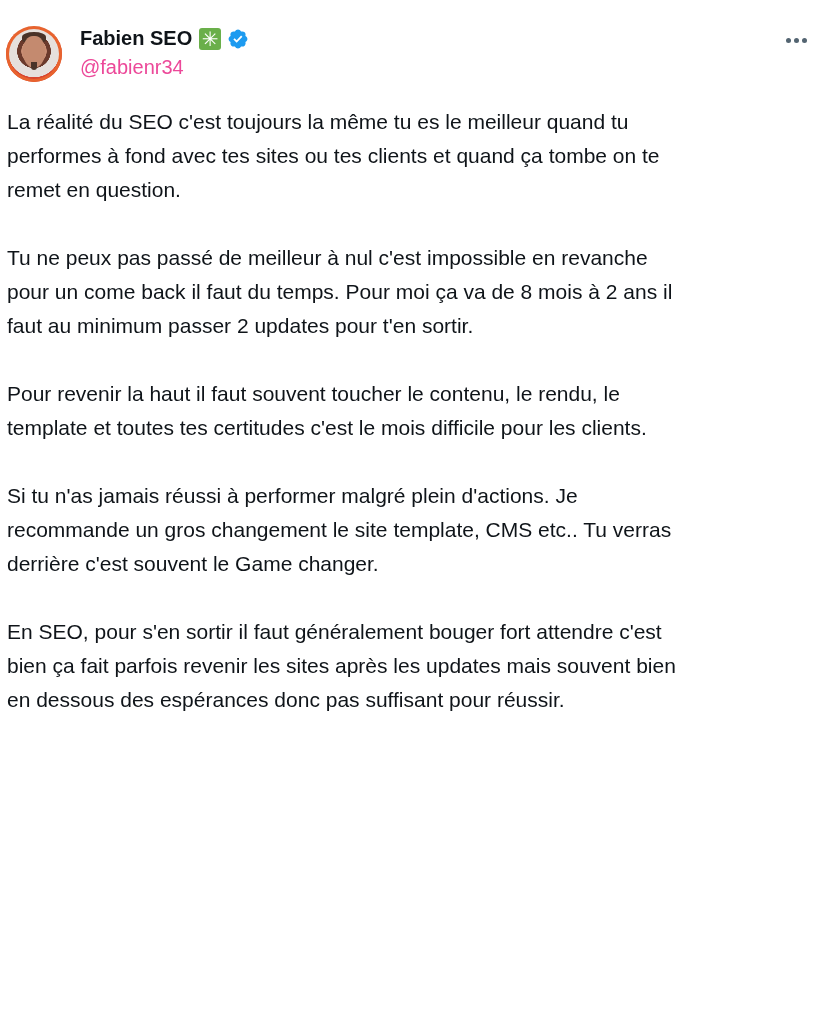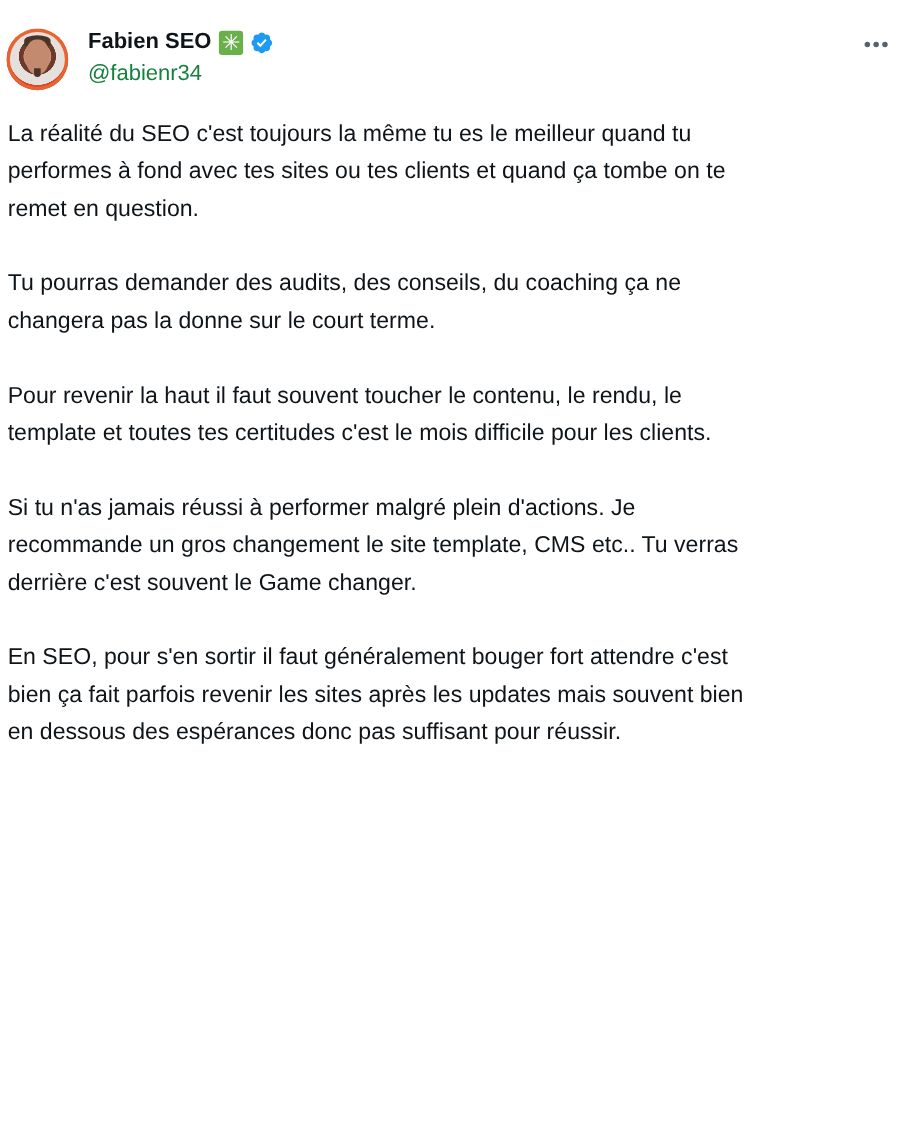--- a/index.html
+++ b/index.html
@@ -11,21 +11,21 @@
             box-shadow: inset 0 0 0 3px #e8632e; overflow: hidden; }
   .avatar .face { position:absolute; left: 17px; top: 10px; width: 22px; height: 32px; border-radius: 45% 45% 50% 50%;
             background: #c48a6f; }
   .avatar .hair { position:absolute; left: 16px; top: 6px; width: 24px; height: 10px; border-radius: 50% 50% 20% 20%; background:#4a3328; }
   .avatar .beard { position:absolute; left: 25px; top: 36px; width: 6px; height: 8px; background:#4a3328; border-radius: 0 0 3px 3px; }
   .name-row { position: absolute; left: 80px; top: 27px; display: flex; align-items: center; gap: 4px; }
   .display-name { font-weight: 700; font-size: 20px; color: #0f1419; }
   .badge-green { width: 22px; height: 22px; background: #6aaf4a; border-radius: 3px; display: inline-flex;
                  align-items: center; justify-content: center; color: #fff; font-size: 20px; font-weight: 700; line-height: 1; margin-left: 3px; }
   .badge-verified { width: 22px; height: 22px; display: inline-block; margin-left: 2px; }
-  .handle { position: absolute; left: 80px; top: 56px; font-size: 20px; color: #15803d; }
+  .handle { position: absolute; left: 80px; top: 56px; font-size: 20px; color: #ec4899; }
   .more { position: absolute; left: 781px; top: 30px; width: 30px; height: 20px; display:flex; align-items:center; justify-content:center; gap: 3px; cursor: pointer; }
   .more span { width: 5px; height: 5px; border-radius: 50%; background: #536471; display:inline-block; }
   .body { position: absolute; left: 7px; top: 104px; width: 800px; font-size: 21px; line-height: 34px; color: #0f1419; }
   .para { margin: 1px 0 34px 0; white-space: pre-line; }
   .emoji { display: inline-block; width: 26px; height: 26px; vertical-align: -5px; margin-left: 4px; }
 </style>
 </head>
 <body>
 
 <div class="header">
@@ -47,22 +47,23 @@
     <span></span>
     <span></span>
     <span></span>
   </div>
 </div>
 
 <div class="body">
   <p class="para">La réalité du SEO c'est toujours la même tu es le meilleur quand tu
 performes à fond avec tes sites ou tes clients et quand ça tombe on te
 remet en question.</p>
-  <p class="para">Tu pourras demander des audits, des conseils, du coaching ça ne
-changera pas la donne sur le court terme.</p>
+  <p class="para">Tu ne peux pas passé de meilleur à nul c'est impossible en revanche
+pour un come back il faut du temps. Pour moi ça va de 8 mois à 2 ans il
+faut au minimum passer 2 updates pour t'en sortir.</p>
   <p class="para">Pour revenir la haut il faut souvent toucher le contenu, le rendu, le
 template et toutes tes certitudes c'est le mois difficile pour les clients.</p>
   <p class="para">Si tu n'as jamais réussi à performer malgré plein d'actions. Je
 recommande un gros changement le site template, CMS etc.. Tu verras
 derrière c'est souvent le Game changer.</p>
   <p class="para">En SEO, pour s'en sortir il faut généralement bouger fort attendre c'est
 bien ça fait parfois revenir les sites après les updates mais souvent bien
 en dessous des espérances donc pas suffisant pour réussir.</p>
 </div>
 

